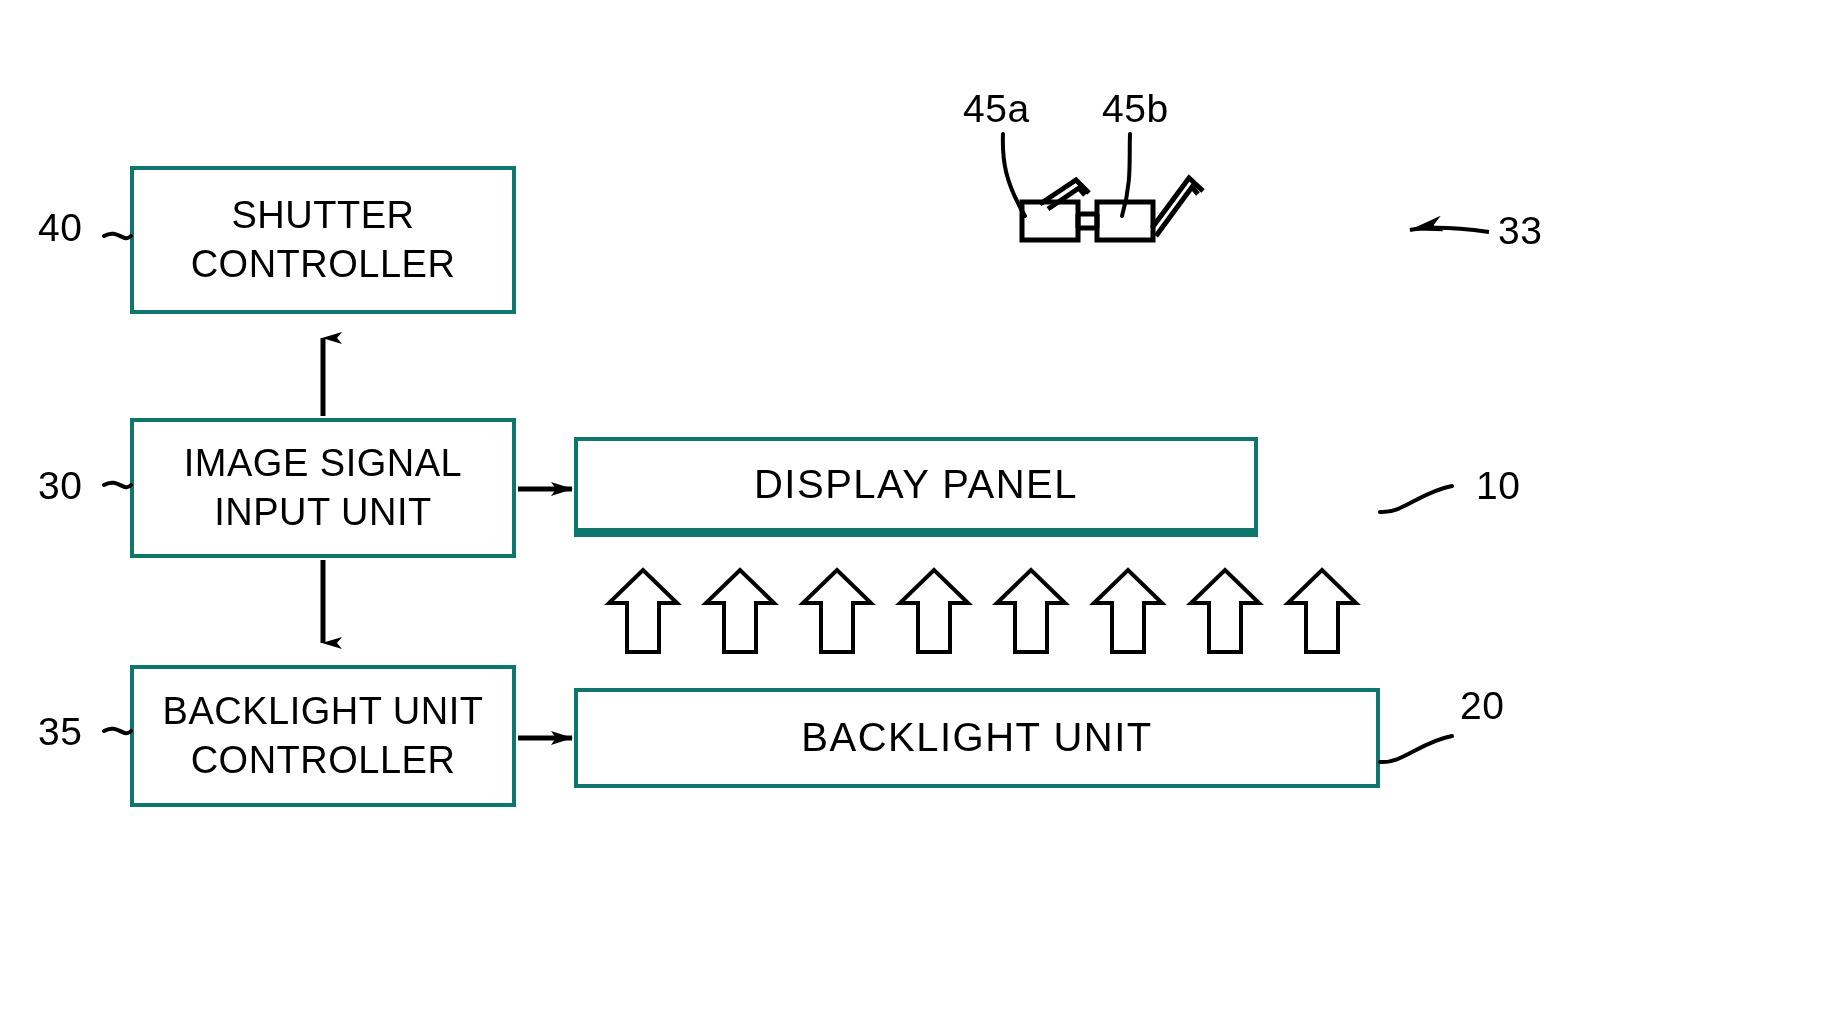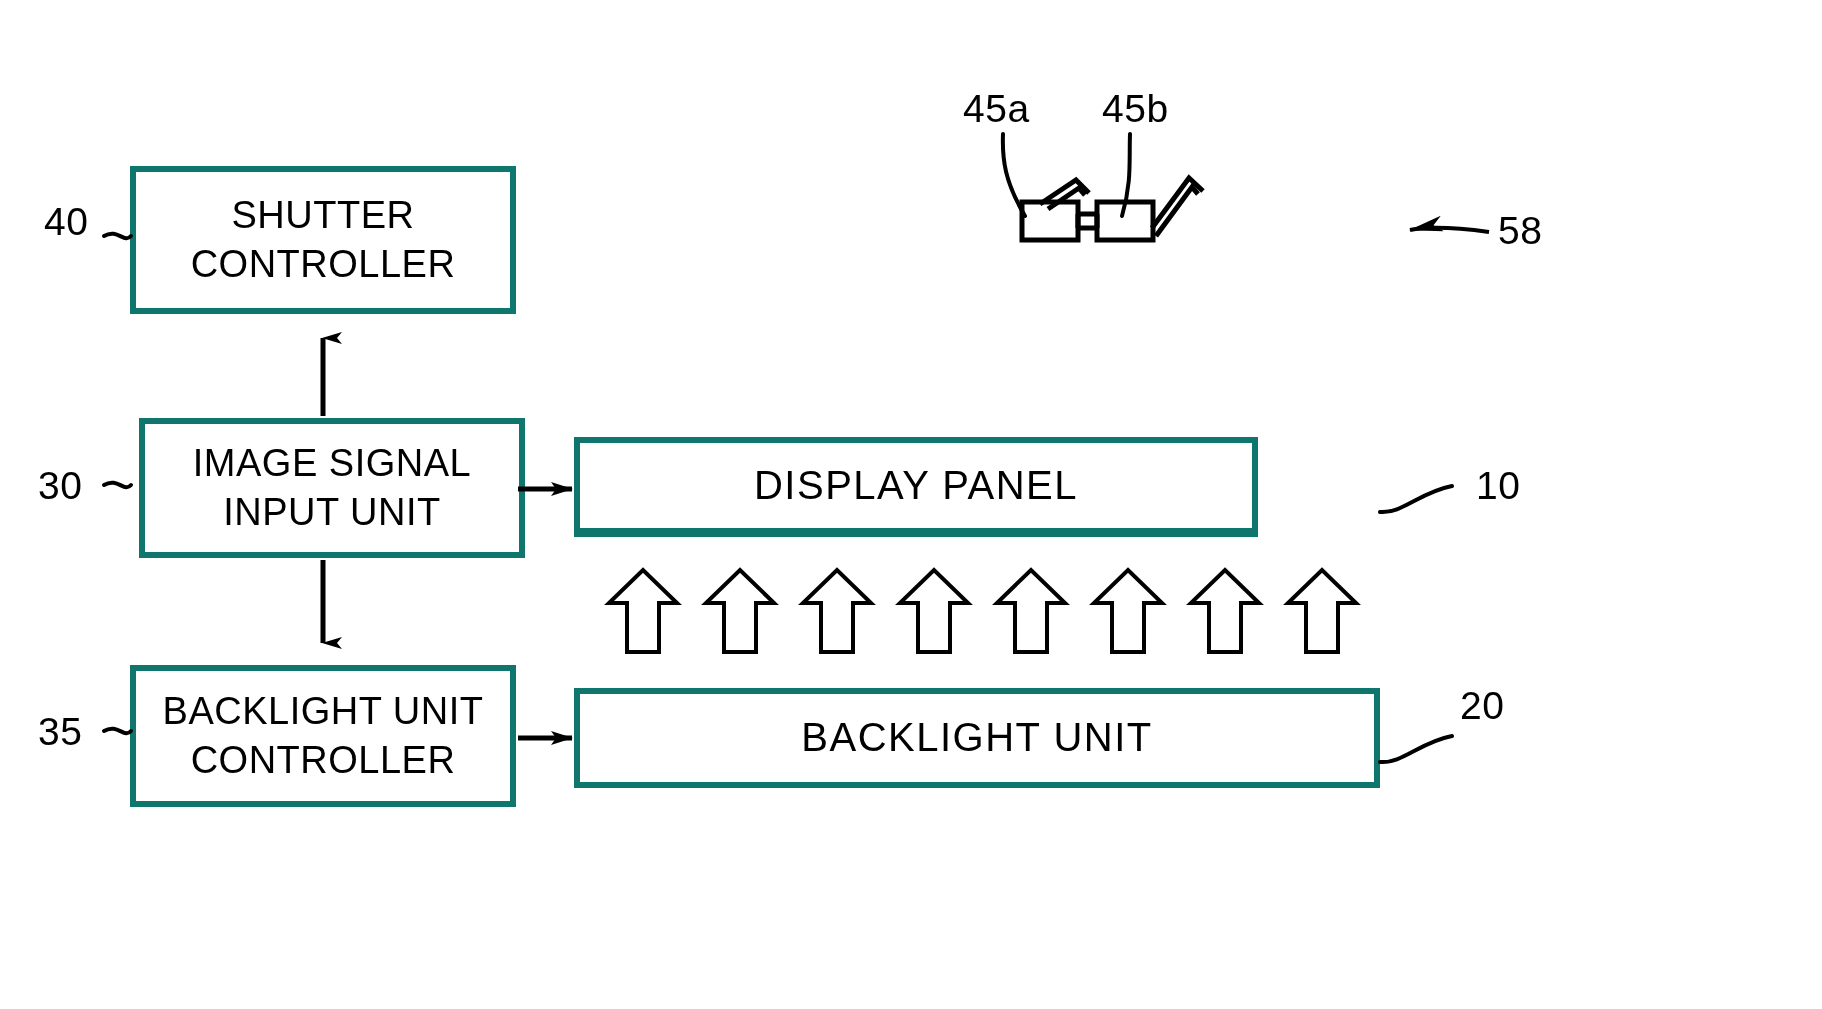--- a/index.html
+++ b/index.html
@@ -30,54 +30,54 @@
     top: 0;
     width: 1822px;
     height: 1009px;
     overflow: visible;
   }
 
   
   .block {
     position: absolute;
     box-sizing: border-box;
-    border: 6px solid #0f766e;
+    border: 4px solid #0f766e;
     background: #ffffff;
     display: flex;
     align-items: center;
     justify-content: center;
     text-align: center;
   }
   .block .block-label {
     font-size: 38px;
     line-height: 1.28;
     letter-spacing: 0.5px;
     white-space: pre-line;
     font-weight: 400;
   }
 
   .block.ctrl-shutter { left: 130px; top: 166px;  width: 386px; height: 148px; }
-  .block.ctrl-image   { left: 130px; top: 418px;  width: 386px; height: 140px; margin-left: 9px; }
+  .block.ctrl-image   { left: 130px; top: 418px;  width: 386px; height: 140px; }
   .block.ctrl-backlight { left: 130px; top: 665px; width: 386px; height: 142px; }
 
   .block.panel-display   { left: 574px; top: 437px; width: 684px; height: 100px; border-bottom-width: 9px; }
   .block.panel-backlight { left: 574px; top: 688px; width: 806px; height: 100px; }
 
   .block.panel-display .block-label,
   .block.panel-backlight .block-label { font-size: 40px; letter-spacing: 1.5px; }
 
   
   .ref-num {
     position: absolute;
     font-size: 39px;
     line-height: 1;
     letter-spacing: 0.5px;
     white-space: nowrap;
   }
-  .ref-40 { left: 38px;  top: 202px; margin-left: 6px; }
+  .ref-40 { left: 38px;  top: 208px; }
   .ref-30 { left: 38px;  top: 466px; }
   .ref-35 { left: 38px;  top: 712px; }
   .ref-10 { left: 1460px; top: 466px; margin-left: 16px; }
   .ref-20 { left: 1460px; top: 686px; }
   .ref-45  { left: 1498px; top: 211px; }
   .ref-45a { left: 963px;  top: 89px; }
   .ref-45b { left: 1102px; top: 89px; }
 </style>
 </head>
 <body>
@@ -175,17 +175,17 @@
       <path d="M1156,236 L1192,187 L1198,194"></path>
     </g>
 
   </svg>
 
   <div class="ref-num ref-40">40</div>
   <div class="ref-num ref-30">30</div>
   <div class="ref-num ref-35">35</div>
   <div class="ref-num ref-10">10</div>
   <div class="ref-num ref-20">20</div>
-  <div class="ref-num ref-45">58</div>
+  <div class="ref-num ref-45">33</div>
   <div class="ref-num ref-45a">45a</div>
   <div class="ref-num ref-45b">45b</div>
 
 </div>
 
 </body></html>

